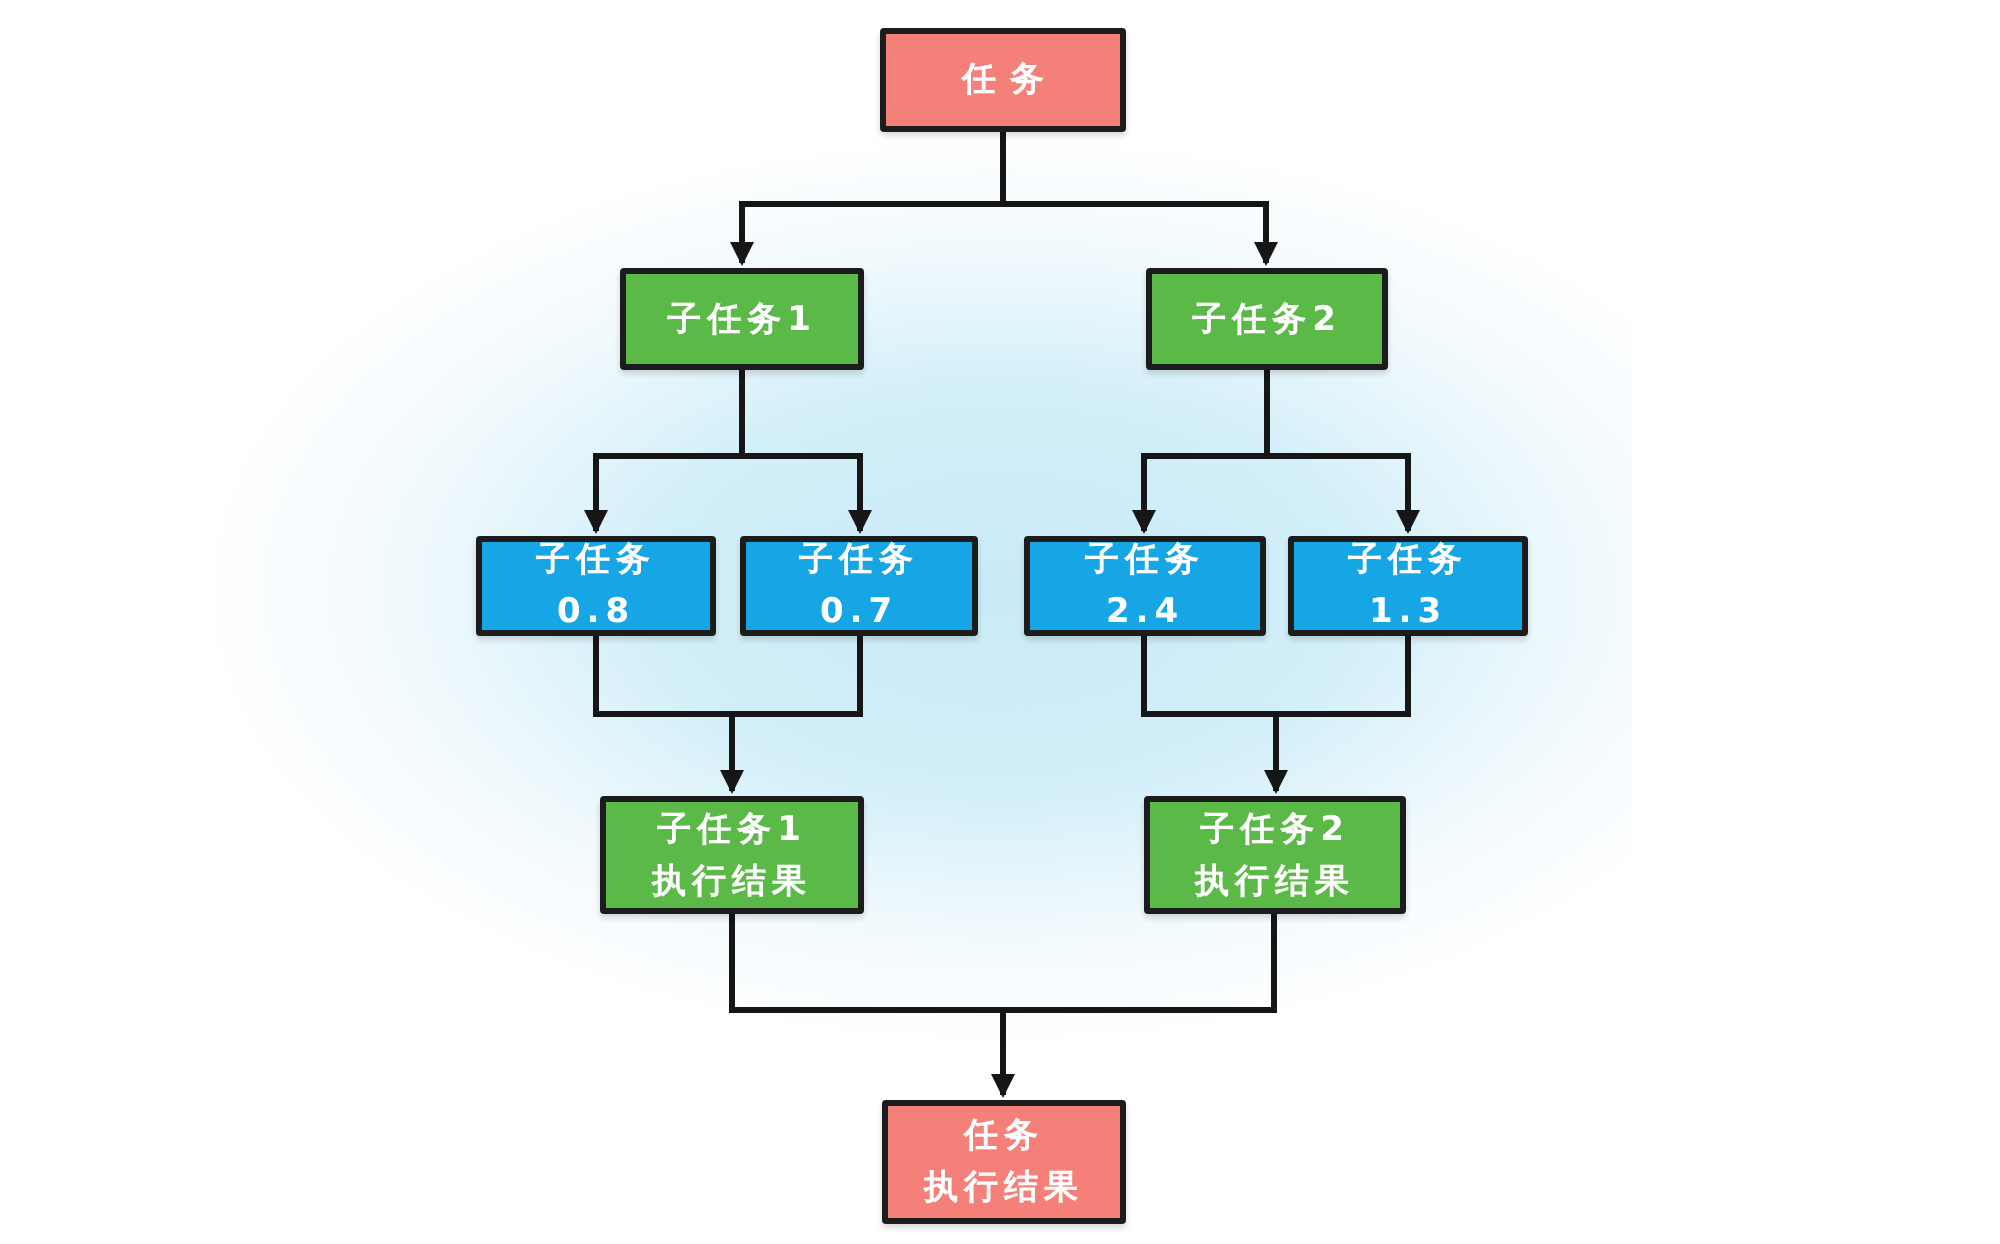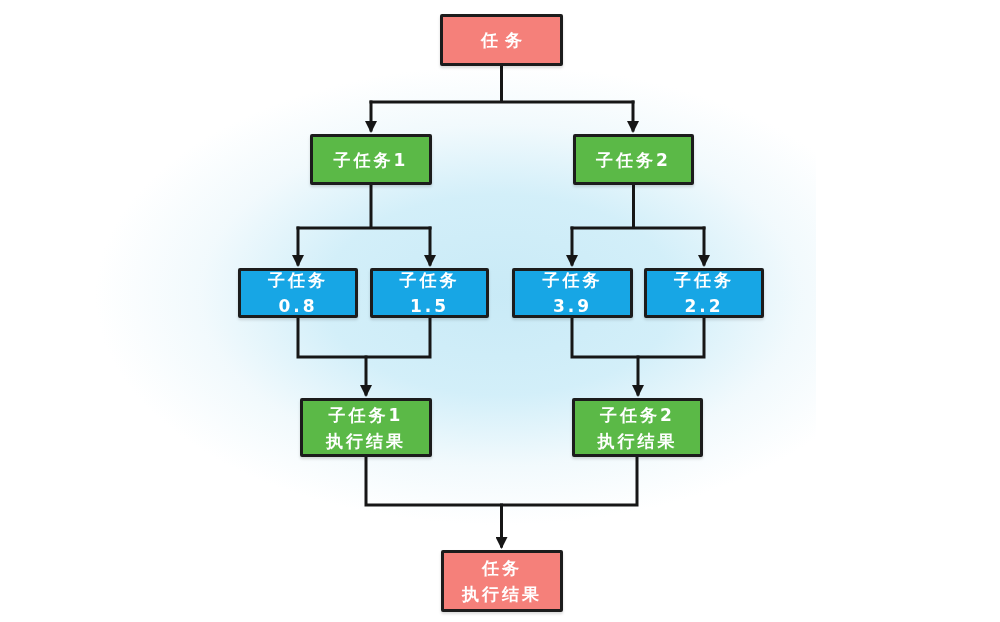--- a/index.html
+++ b/index.html
@@ -94,29 +94,29 @@
   <div class="node" style="left: 573px; top: 134px; width: 121px; height: 51px; background-color: rgb(91, 185, 71); border-color: rgb(28, 28, 28); color: rgb(255, 255, 255);">
     <span>子任务2</span>
   </div>
 
   <div class="node node-two-line" style="left: 238px; top: 268px; width: 120px; height: 50px; background-color: rgb(23, 166, 229); border-color: rgb(28, 28, 28); color: rgb(255, 255, 255);">
     <span>子任务</span>
     <span>0.8</span>
   </div>
   <div class="node node-two-line" style="left: 370px; top: 268px; width: 119px; height: 50px; background-color: rgb(23, 166, 229); border-color: rgb(28, 28, 28); color: rgb(255, 255, 255);">
     <span>子任务</span>
-    <span>1.5</span>
+    <span>0.7</span>
   </div>
   <div class="node node-two-line" style="left: 512px; top: 268px; width: 121px; height: 50px; background-color: rgb(23, 166, 229); border-color: rgb(28, 28, 28); color: rgb(255, 255, 255);">
     <span>子任务</span>
-    <span>3.9</span>
+    <span>2.4</span>
   </div>
   <div class="node node-two-line" style="left: 644px; top: 268px; width: 120px; height: 50px; background-color: rgb(23, 166, 229); border-color: rgb(28, 28, 28); color: rgb(255, 255, 255);">
     <span>子任务</span>
-    <span>2.2</span>
+    <span>1.3</span>
   </div>
 
   <div class="node node-two-line" style="left: 300px; top: 398px; width: 132px; height: 59px; background-color: rgb(91, 185, 71); border-color: rgb(28, 28, 28); color: rgb(255, 255, 255);">
     <span>子任务1</span>
     <span>执行结果</span>
   </div>
   <div class="node node-two-line" style="left: 572px; top: 398px; width: 131px; height: 59px; background-color: rgb(91, 185, 71); border-color: rgb(28, 28, 28); color: rgb(255, 255, 255);">
     <span>子任务2</span>
     <span>执行结果</span>
   </div>

